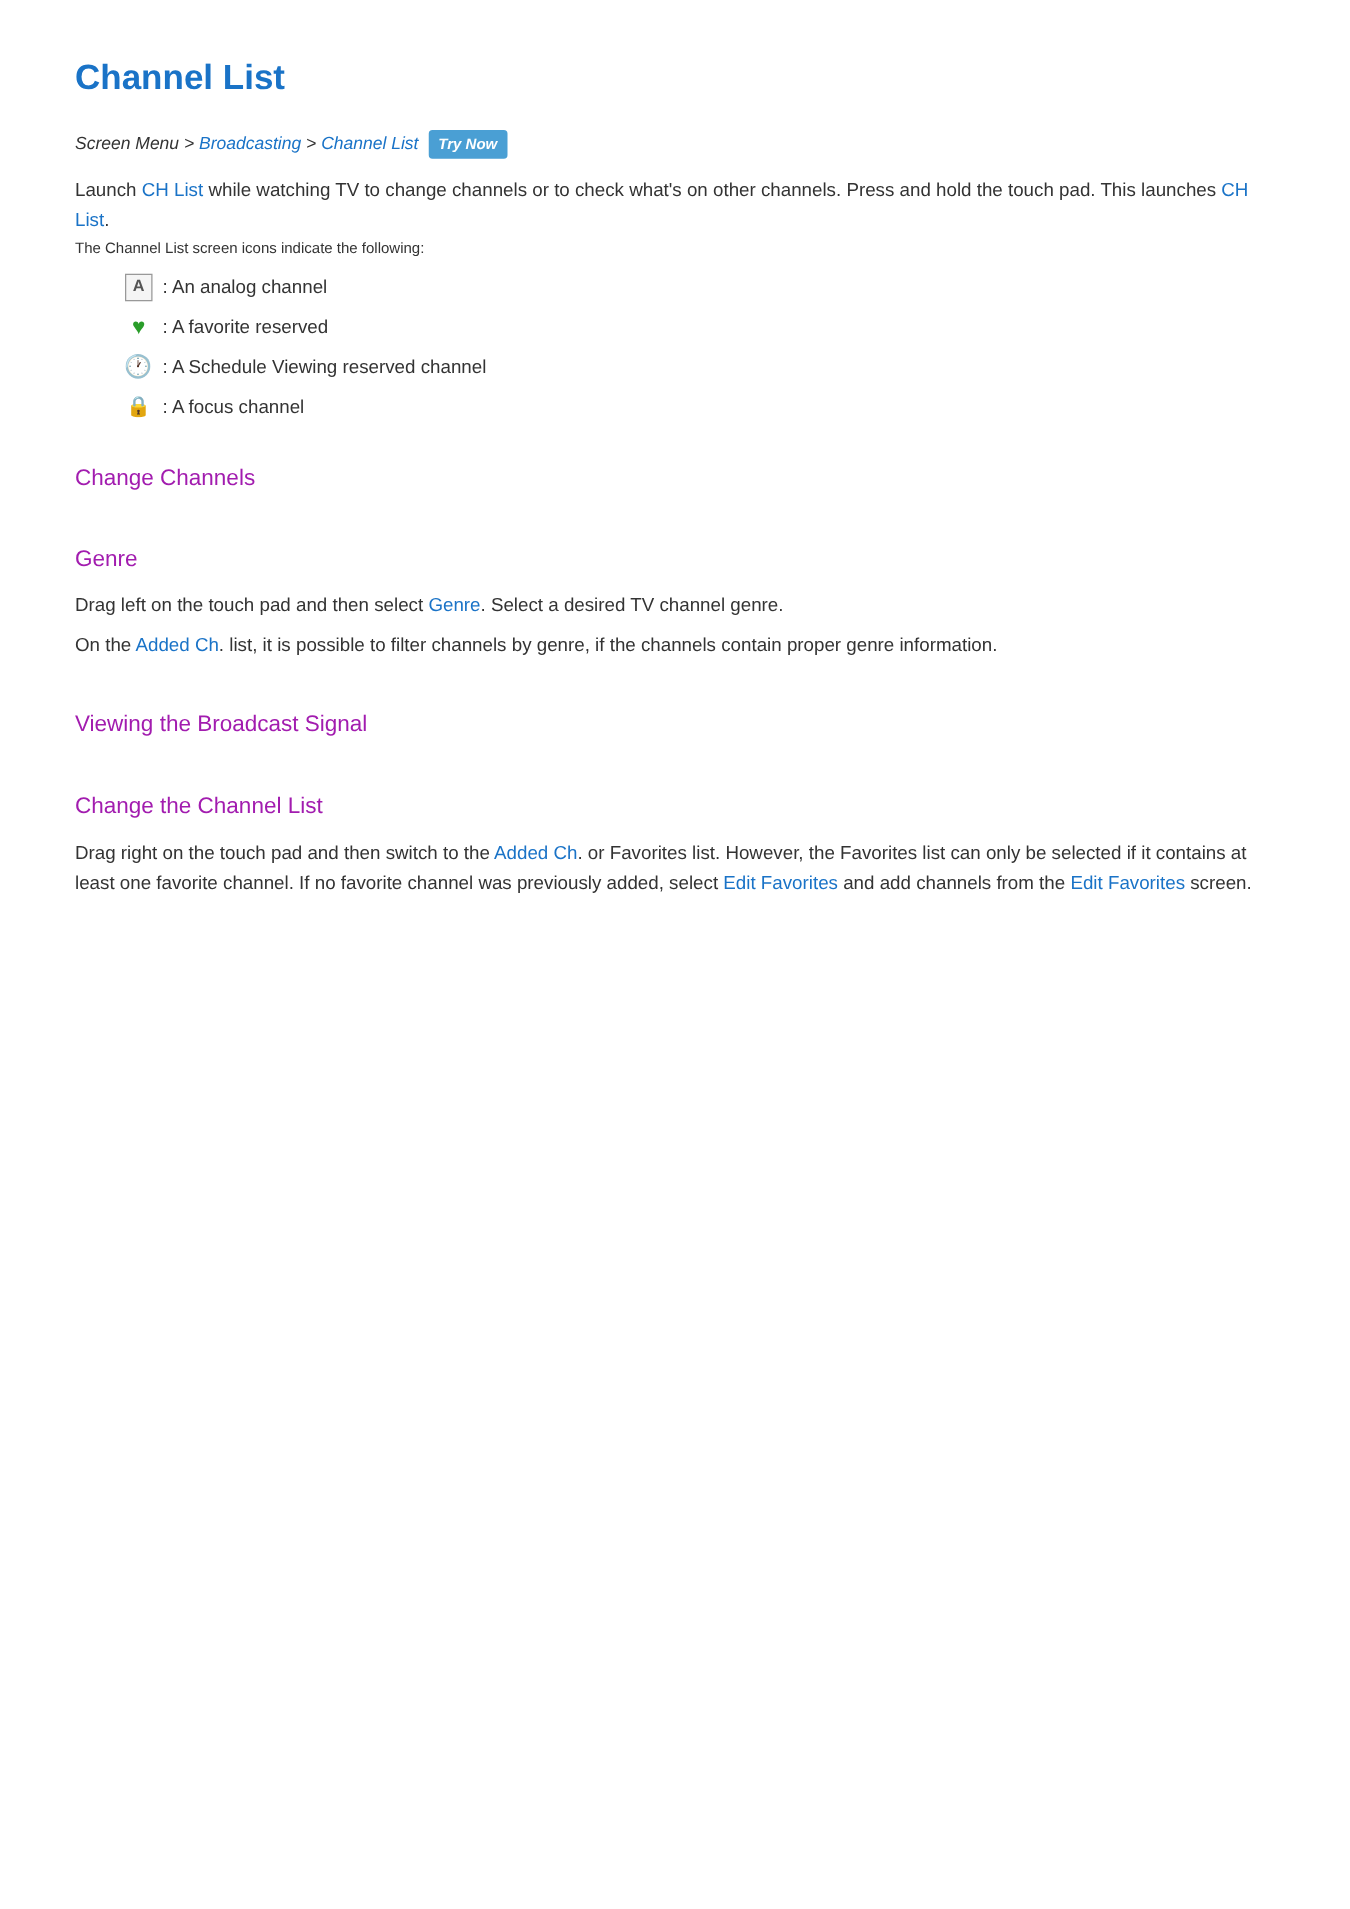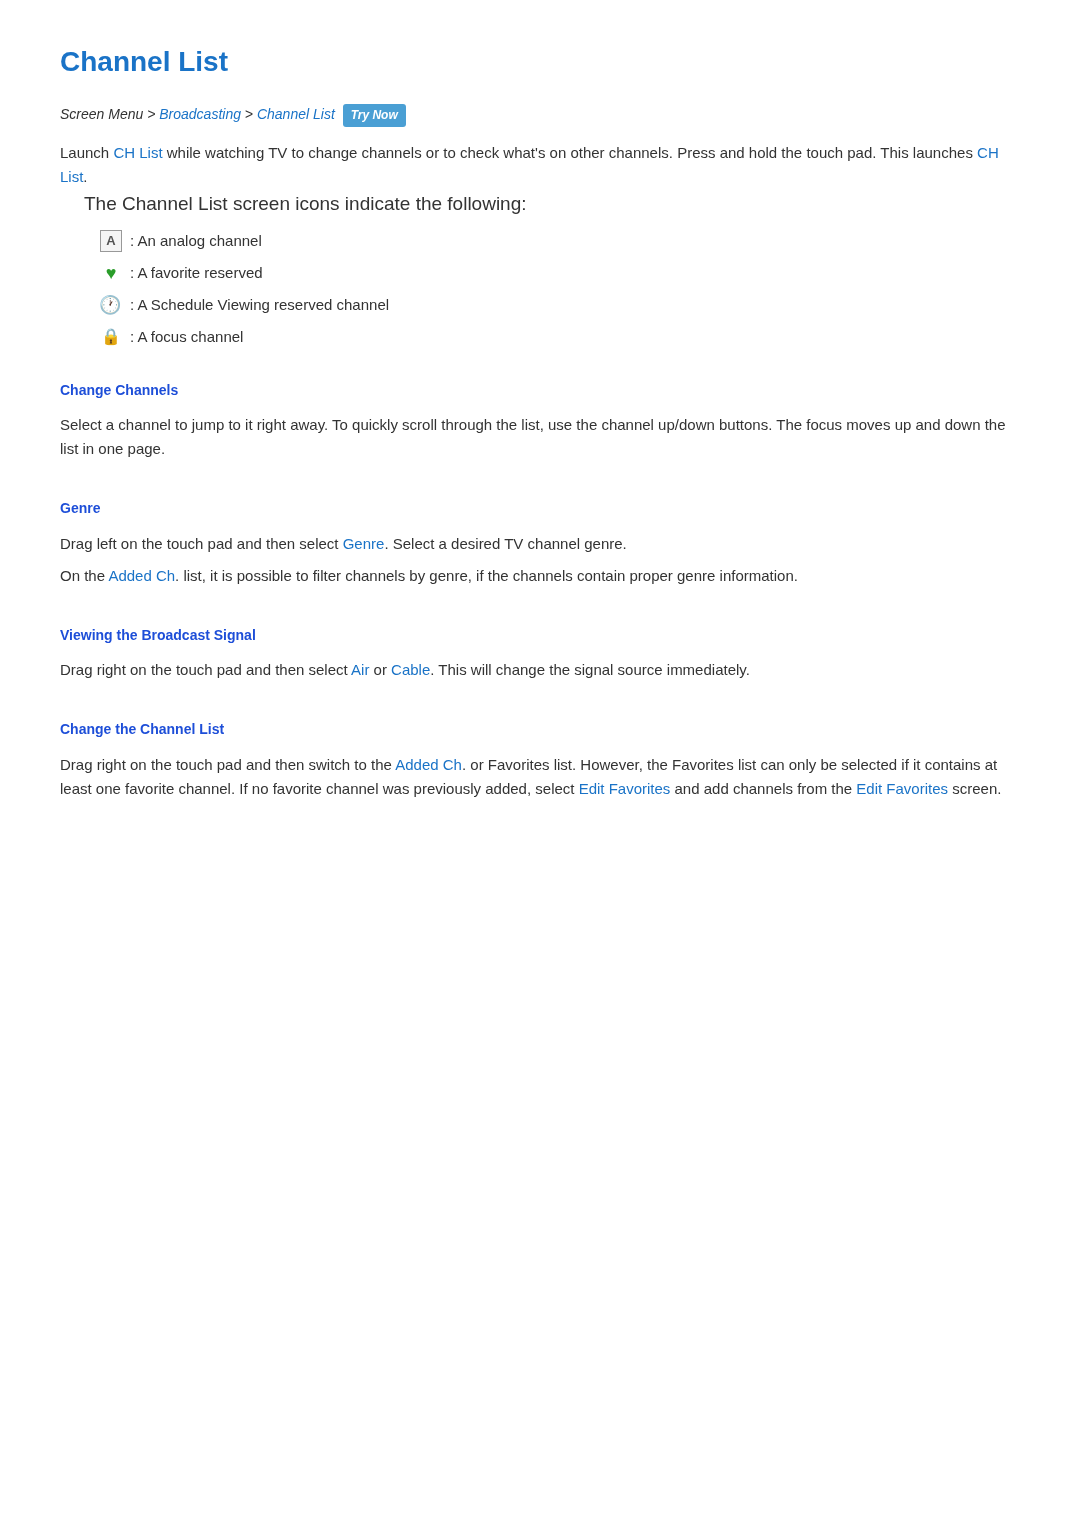--- a/index.html
+++ b/index.html
@@ -53,22 +53,21 @@
       font-size: 15px;
     }
 
     .inline-link {
       color: #1a73c7;
       text-decoration: none;
     }
 
     .icons-intro {
       margin-bottom: 10px;
-      font-size: 19px;
-      margin-left: 24px;
+      font-size: 12px;
     }
 
     .icon-list {
       list-style: disc;
       margin-left: 40px;
       margin-bottom: 30px;
     }
 
     .icon-list li {
       margin-bottom: 8px;
@@ -123,23 +122,23 @@
       font-size: 16px;
       color: #888;
       flex-shrink: 0;
     }
 
     .section {
       margin-bottom: 36px;
     }
 
     .section-title {
-      font-size: 14px;
-      color: #1d4ed8;
-      font-weight: bold;
+      font-size: 18px;
+      color: #a21caf;
+      font-weight: normal;
       margin-bottom: 12px;
       margin-top: 10px;
     }
 
     .section-text {
       font-size: 15px;
       margin-bottom: 8px;
     }
   </style>
 </head>
@@ -176,40 +175,34 @@
     <span>: A Schedule Viewing reserved channel</span>
   </li>
   <li>
     <span class="icon-lock">🔒</span>
     <span>: A focus channel</span>
   </li>
 </ul>
 
 <div class="section">
   <h2 class="section-title">Change Channels</h2>
-  <p class="section-text">
-    Select a channel to jump to it right away. To quickly scroll through the list, use the channel up/down buttons. The focus moves up and down the list in one page.
-  </p>
 </div>
 
 <div class="section">
   <h2 class="section-title">Genre</h2>
   <p class="section-text">
     Drag left on the touch pad and then select <a class="inline-link" href="#">Genre</a>. Select a desired TV channel genre.
   </p>
   <p class="section-text">
     On the <a class="inline-link" href="#">Added Ch</a>. list, it is possible to filter channels by genre, if the channels contain proper genre information.
   </p>
 </div>
 
 <div class="section">
   <h2 class="section-title">Viewing the Broadcast Signal</h2>
-  <p class="section-text">
-    Drag right on the touch pad and then select <a class="inline-link" href="#">Air</a> or <a class="inline-link" href="#">Cable</a>. This will change the signal source immediately.
-  </p>
 </div>
 
 <div class="section">
   <h2 class="section-title">Change the Channel List</h2>
   <p class="section-text">
     Drag right on the touch pad and then switch to the <a class="inline-link" href="#">Added Ch</a>. or Favorites list. However, the Favorites list can only be selected if it contains at least one favorite channel. If no favorite channel was previously added, select <a class="inline-link" href="#">Edit Favorites</a> and add channels from the <a class="inline-link" href="#">Edit Favorites</a> screen.
   </p>
 </div>
 
 </body></html>

